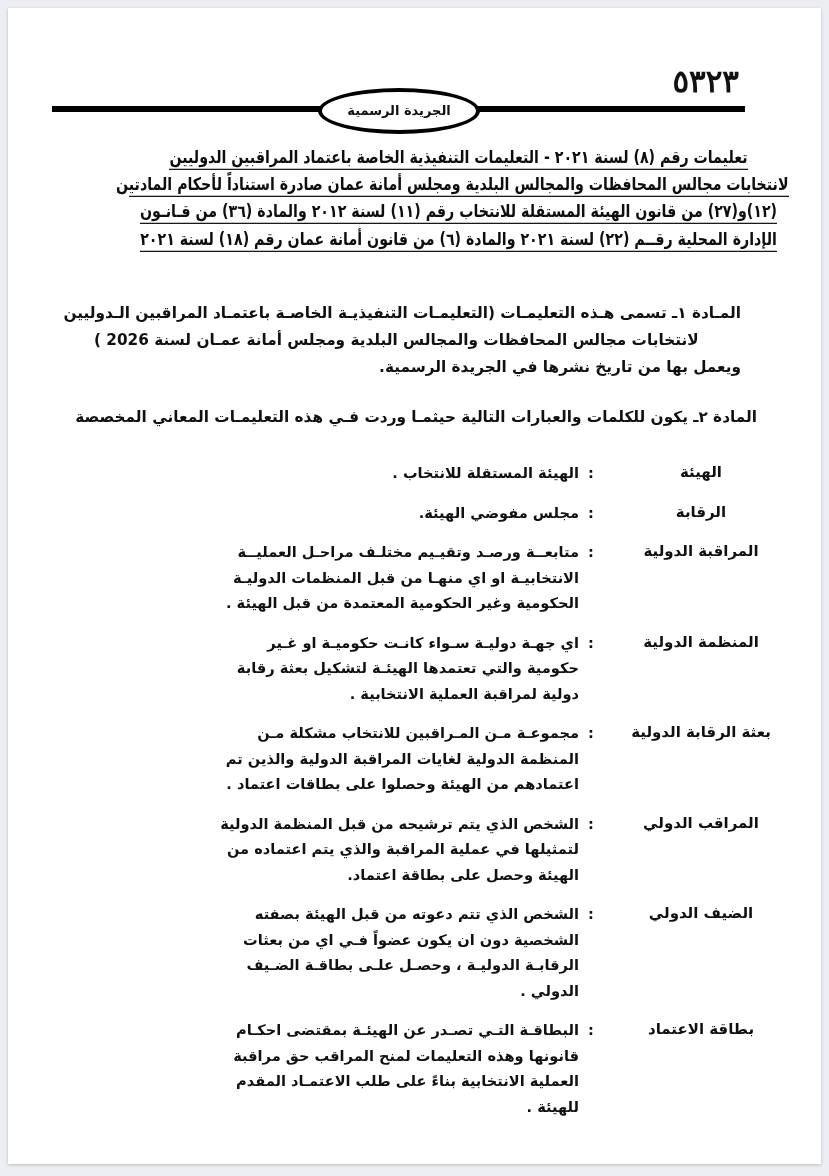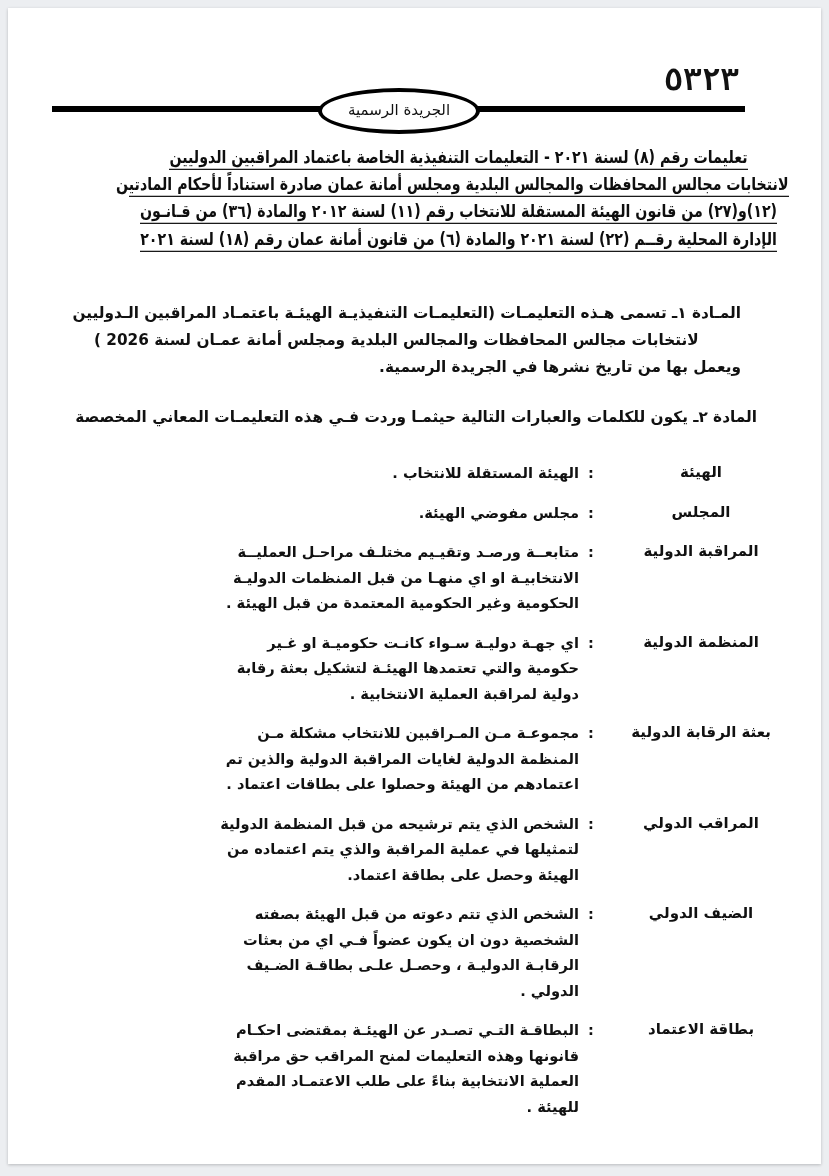--- a/index.html
+++ b/index.html
@@ -42,21 +42,21 @@
     left: 0;
     top: 0;
     width: 813px;
     height: 130px;
   }
 
   .page-number {
     position: absolute;
     right: 82px;
     top: 58px;
-    font-family: Liberation Mono, monospace;
+    font-family: Liberation Serif, serif;
     font-size: 31px;
     font-weight: 700;
     color: #111;
     letter-spacing: 1px;
     line-height: 1;
     direction: rtl;
   }
 
   .rule {
     position: absolute;
@@ -75,22 +75,22 @@
     height: 38px;
     border: 4px solid #000;
     border-radius: 50% / 50%;
     background: #fff;
     display: flex;
     align-items: center;
     justify-content: center;
   }
 
   .gazette-oval span {
-    font-size: 15px;
-    font-weight: 400;
+    font-size: 13px;
+    font-weight: 700;
     color: #111;
     letter-spacing: 0px;
     line-height: 1;
     transform: translateY(-1px);
   }
 
   
   .title-block {
     position: absolute;
     left: 0;
@@ -228,40 +228,40 @@
       </div>
 
       <div class="title-block">
         <span class="title-line">تعليمات رقم (٨) لسنة ٢٠٢١ - التعليمات التنفيذية الخاصة باعتماد المراقبين الدوليين</span>
         <span class="title-line">لانتخابات مجالس المحافظات والمجالس البلدية ومجلس أمانة عمان صادرة استناداً لأحكام المادتين</span>
         <span class="title-line">(١٢)و(٢٧) من قانون الهيئة المستقلة للانتخاب رقم (١١) لسنة ٢٠١٢ والمادة (٣٦) من قـانـون</span>
         <span class="title-line">الإدارة المحلية رقــم (٢٢) لسنة ٢٠٢١ والمادة (٦) من قانون أمانة عمان رقم (١٨) لسنة ٢٠٢١</span>
       </div>
 
       <div class="article article-1">
-        <span class="art-line l1">المـادة ١ـ تسمى هـذه التعليمـات (التعليمـات التنفيذيـة الهيئـة باعتمـاد المراقبين الـدوليين</span>
+        <span class="art-line l1">المـادة ١ـ تسمى هـذه التعليمـات (التعليمـات التنفيذيـة الخاصـة باعتمـاد المراقبين الـدوليين</span>
         <span class="art-line l2">لانتخابات مجالس المحافظات والمجالس البلدية ومجلس أمانة عمـان لسنة 2026 )</span>
         <span class="art-line l3">ويعمل بها من تاريخ نشرها في الجريدة الرسمية.</span>
       </div>
 
       <div class="article article-2">
         <span class="art-line l1">المادة ٢ـ يكون للكلمات والعبارات التالية حيثمـا وردت فـي هذه التعليمـات المعاني المخصصة</span>
       </div>
 
       <div class="definitions" id="definitions-list">
           <div class="def-row">
             <div class="def-term">الهيئة</div>
             <div class="def-colon">:</div>
             <div class="def-text">
               <span class="dline">الهيئة المستقلة للانتخاب .</span>
             </div>
           </div>
           <div class="spacer-2"></div>
           <div class="def-row">
-            <div class="def-term">المجلس</div>
+            <div class="def-term">الرقابة</div>
             <div class="def-colon">:</div>
             <div class="def-text">
               <span class="dline">مجلس مفوضي الهيئة.</span>
             </div>
           </div>
           <div class="spacer-2"></div>
           <div class="def-row">
             <div class="def-term">المراقبة الدولية</div>
             <div class="def-colon">:</div>
             <div class="def-text">

